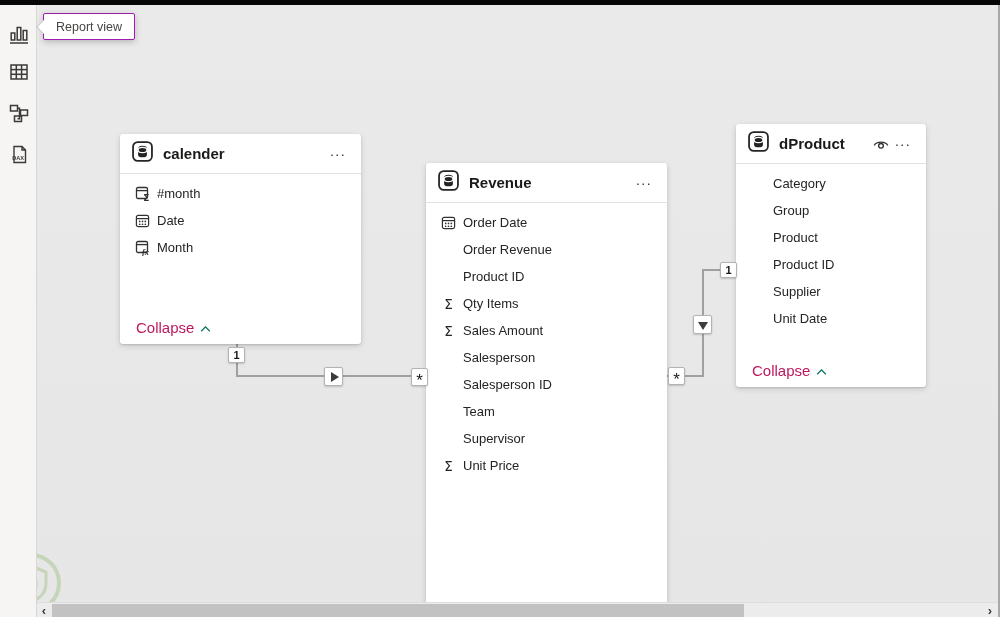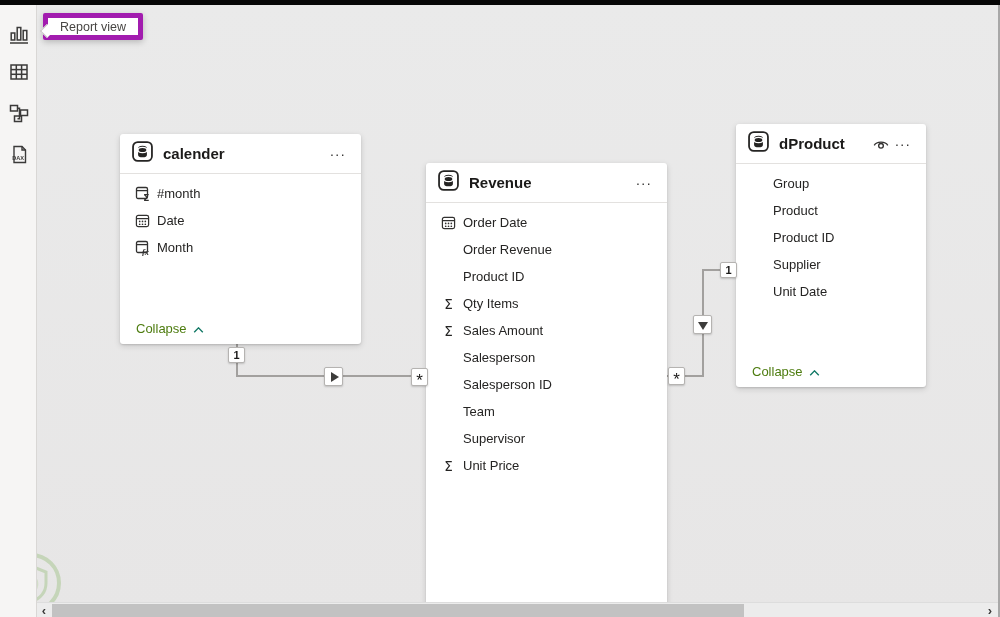--- a/index.html
+++ b/index.html
@@ -16,21 +16,21 @@
   .sidebar {
     position:absolute; left:0; top:5px; bottom:0; width:37px;
     background:#f6f5f4; border-right:1px solid #d9d7d5; z-index:10;
   }
   .side-btn { position:absolute; left:6px; width:25px; height:25px; display:flex; align-items:center; justify-content:center; cursor:pointer; }
   .side-btn svg { display:block; }
 
   
   .tooltip {
     position:absolute; left:43px; top:13px; height:27px; padding:0 12px;
-    background:#fff; border:5px solid #a21caf; border-radius:2px;
+    background:#fff; border:1px solid #a21caf; border-radius:2px;
     box-shadow:0 2px 6px rgba(0,0,0,.22);
     display:flex; align-items:center; font-size:12.5px; color:#484644; z-index:30;
   }
   .tooltip-tail {
     position:absolute; left:-6px; top:8px; width:10px; height:10px; background:#fff;
     border-left:1px solid #c8c6c4; border-bottom:1px solid #c8c6c4;
     transform:rotate(45deg);
   }
 
   
@@ -47,21 +47,21 @@
     white-space:nowrap; overflow:hidden; }
   .header-spacer { flex:1; }
   .more-btn, .eye-btn { width:22px; height:22px; display:flex; align-items:center; justify-content:center; cursor:pointer; color:#323130; }
   .dots { font-size:14px; letter-spacing:1.5px; line-height:10px; color:#323130; transform:translateY(-3px); }
   .fields { padding-top:6px; }
   .field-row { height:27px; display:flex; align-items:center; padding-left:14px; font-size:13px; color:#252423; cursor:pointer; }
   .f-icon { width:17px; height:16px; margin-right:6px; display:flex; align-items:center; justify-content:center; flex:0 0 17px; }
   .sigma-glyph { font-size:13.5px; color:#252423; font-family:"DejaVu Sans",sans-serif; }
   .collapse-link {
     position:absolute; left:16px; bottom:8px; display:flex; align-items:center; gap:6px;
-    color:#4d7c0f; font-size:13px; cursor:pointer;
+    color:#be185d; font-size:15px; cursor:pointer;
   }
   .collapse-chevron { width:11px; height:6px; position:relative; top:1px; }
 
   
   .rel-line { position:absolute; background:#a2a09e; z-index:1; }
   .rel-box {
     position:absolute; background:#fff; border:1px solid #b5b3b1; border-radius:2px;
     box-shadow:0 1px 2px rgba(0,0,0,.18); z-index:5;
     display:flex; align-items:center; justify-content:center;
     font-size:11px; font-weight:700; color:#1b1a19;
@@ -323,20 +323,24 @@
           <circle cx="10" cy="12" r="2.6"></circle>
       </svg>
     </span>
     <span class="more-btn">
         <span class="dots">...</span>
       </span>
   </div>
   <div class="fields">
     <div class="field-row">
       <span class="f-icon"></span>
+      <span>Category</span>
+    </div>
+    <div class="field-row">
+      <span class="f-icon"></span>
       <span>Group</span>
     </div>
     <div class="field-row">
       <span class="f-icon"></span>
       <span>Product</span>
     </div>
     <div class="field-row">
       <span class="f-icon"></span>
       <span>Product ID</span>
     </div>

